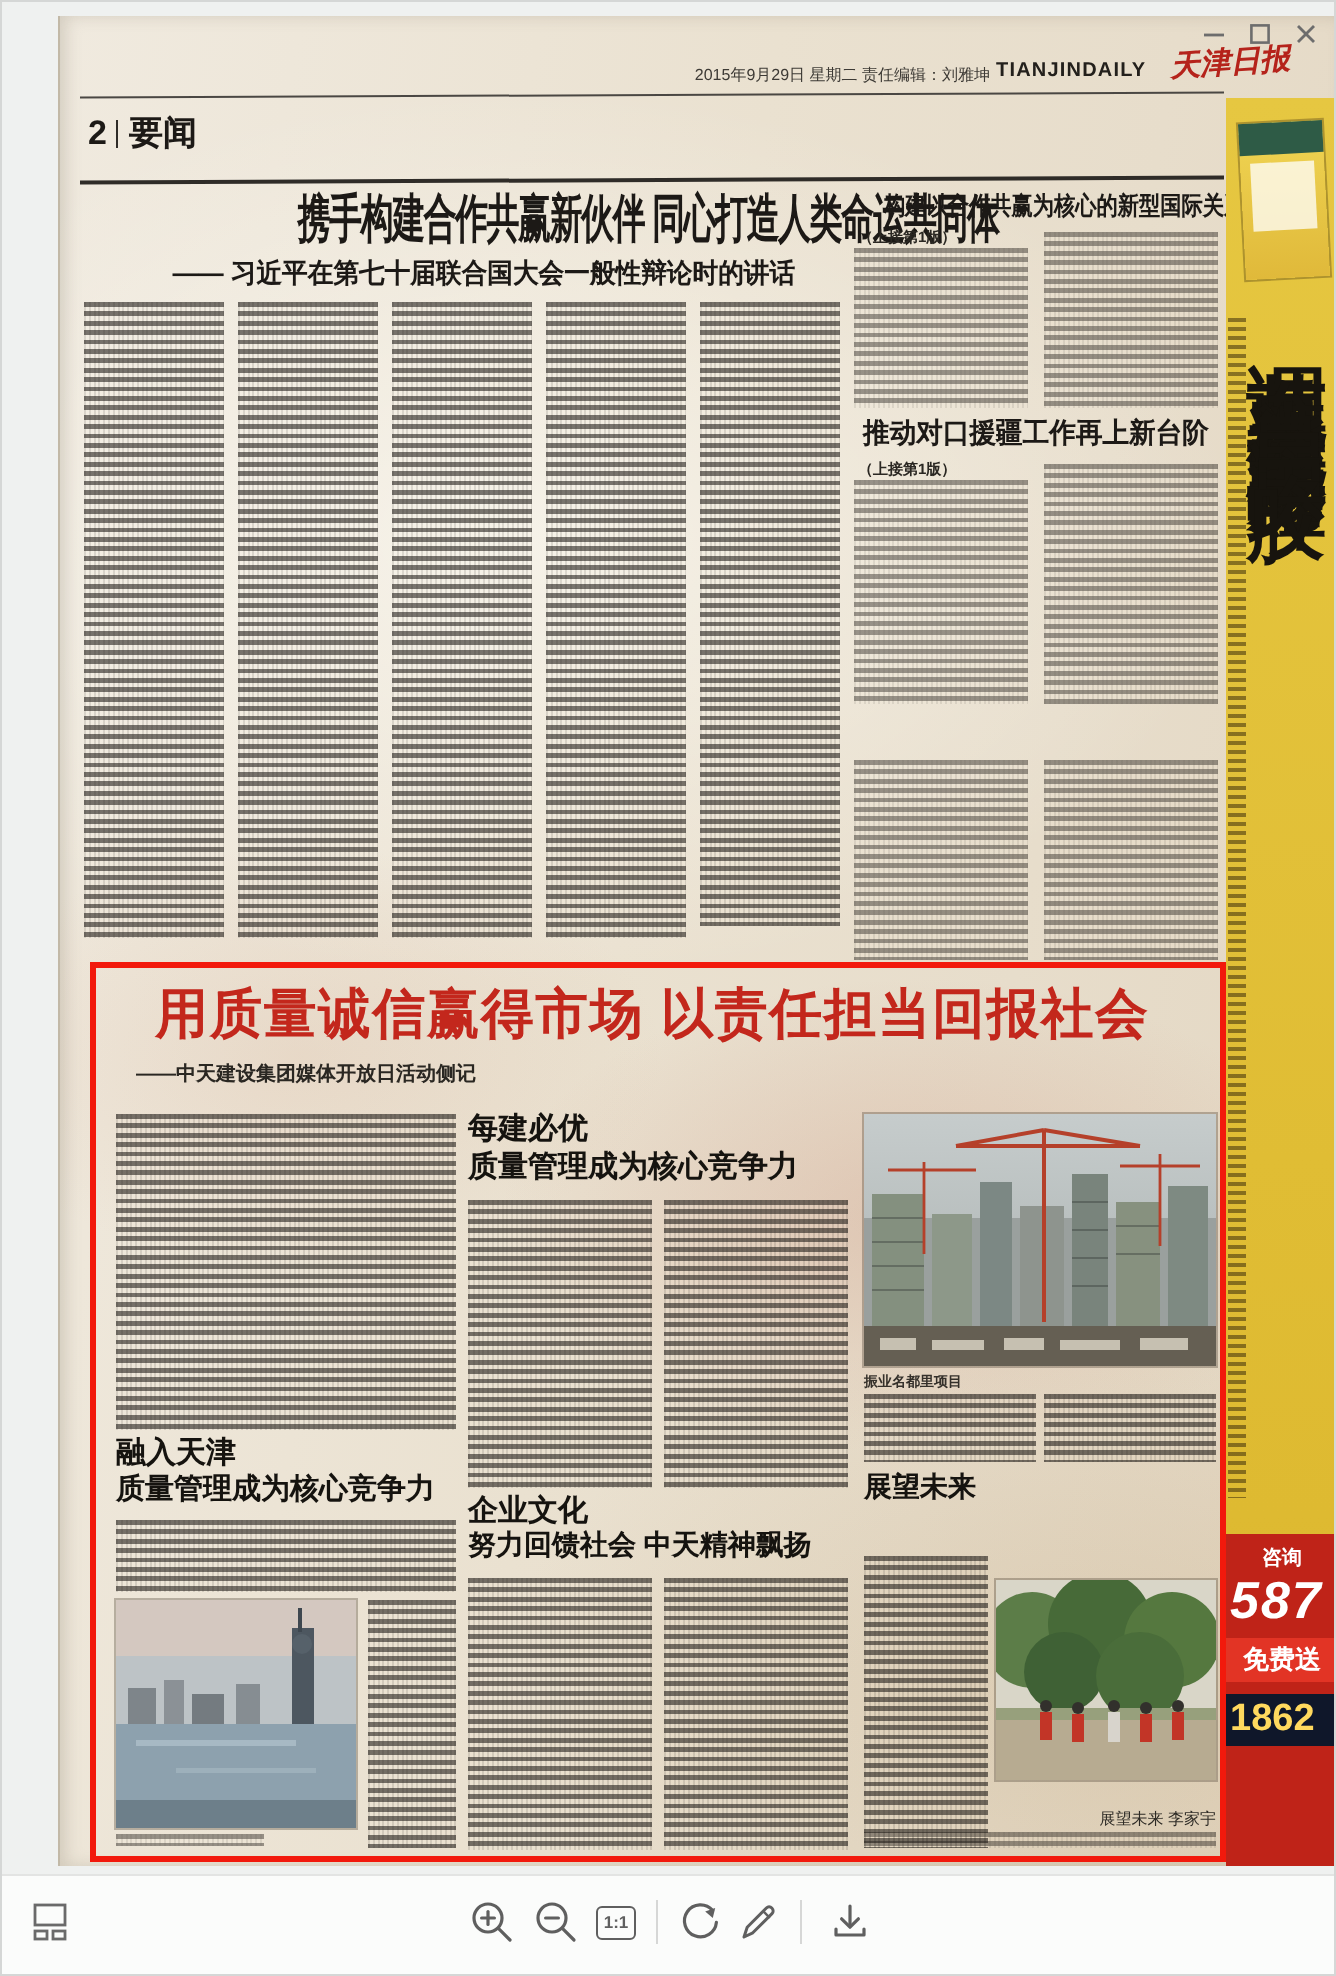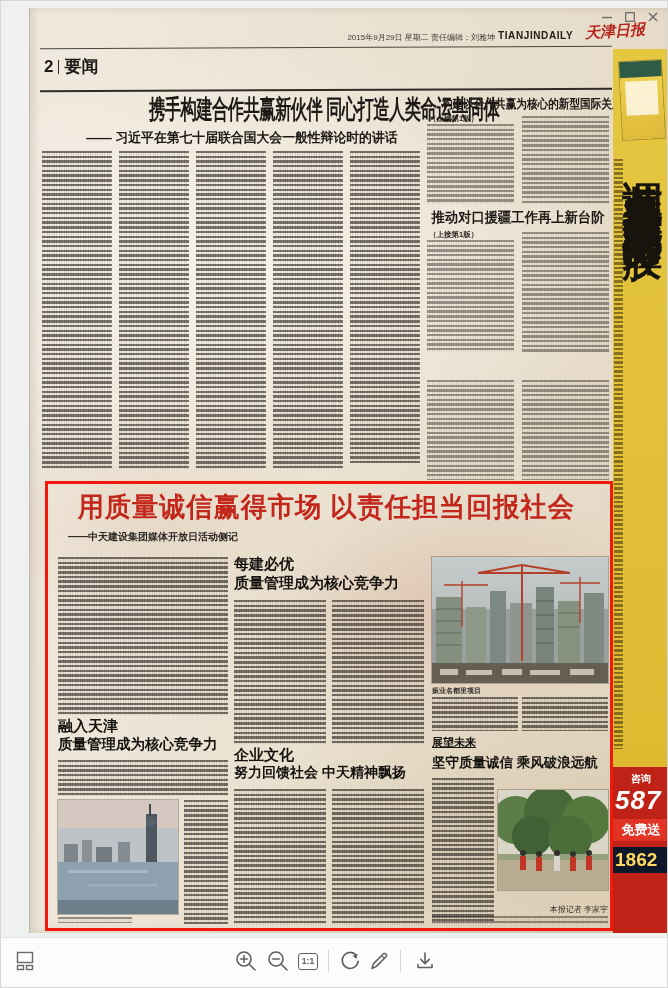--- a/index.html
+++ b/index.html
@@ -203,22 +203,21 @@
             <rect x="34" y="113" width="26" height="5"></rect>
           <rect x="70" y="112" width="20" height="6"></rect>
             <rect x="98" y="113" width="30" height="5"></rect>
           <rect x="138" y="112" width="24" height="6"></rect>
         </g>
       </svg>
     </div>
     <div class="tinytext" style="left:402px;top:678px;font-size:7px;font-weight:bold;color:#35312b;">振业名都里项目</div>
     <div class="sim" style="left:402px;top:689px;width:86px;height:34px;"></div>
     <div class="sim" style="left:492px;top:689px;width:86px;height:34px;"></div>
-    <div class="kicker" style="left:402px;top:727px;font-size:11px;text-decoration:underline;">展望未来</div>
-    <div class="kicker" style="left:402px;top:746px;font-size:13.5px;">坚守质量诚信 乘风破浪远航</div>
+    <div class="kicker" style="left:402px;top:727px;font-size:14px;">展望未来</div>
     <div class="sim" style="left:402px;top:770px;width:62px;height:146px;"></div>
 
     <div class="photo" style="left:468px;top:782px;width:110px;height:100px;">
       <svg width="110" height="100" viewBox="0 0 110 100">
         <rect width="110" height="100" fill="#d9d6c8"></rect>
         <circle cx="18" cy="30" r="24" fill="#5c7d48"></circle>
         <circle cx="52" cy="22" r="26" fill="#476a38"></circle>
         <circle cx="88" cy="30" r="24" fill="#55783f"></circle>
         <circle cx="34" cy="46" r="20" fill="#3f6135"></circle>
         <circle cx="72" cy="48" r="22" fill="#4a6d3a"></circle>
@@ -231,21 +230,21 @@
             <circle cx="41" cy="64" r="3" fill="#32302c"></circle>
           <rect x="56" y="66" width="6" height="15" fill="#d8d4cc"></rect>
             <circle cx="59" cy="63" r="3" fill="#32302c"></circle>
           <rect x="72" y="67" width="6" height="14" fill="#c23527"></rect>
             <circle cx="75" cy="64" r="3" fill="#32302c"></circle>
           <rect x="88" y="66" width="6" height="14" fill="#c23527"></rect>
             <circle cx="91" cy="63" r="3" fill="#32302c"></circle>
         </g>
       </svg>
     </div>
-    <div class="tinytext" style="left:452px;top:896px;width:126px;font-size:8px;text-align:right;color:#2e2b26;">本报记者 李家宇</div>
+    <div class="tinytext" style="left:452px;top:896px;width:126px;font-size:8px;text-align:right;color:#2e2b26;">展望未来 李家宇</div>
     <div class="sim f" style="left:402px;top:908px;width:176px;height:8px;"></div>
   </div>
 
   <div id="ad">
 
     <div class="abs" style="left:8px;top:12px;width:42px;height:78px;transform:rotate(-3deg);background:linear-gradient(#f0d553,#e0b93a);box-shadow:0 0 0 1px rgba(90,70,20,.4);">
       <div style="height:16px;background:#2e5b46;"></div>
       <div style="margin:4px 5px 0;height:34px;background:rgba(255,255,255,.75);"></div>
     </div>
     <div class="sim yellow" style="left:1px;top:110px;width:9px;height:590px;"></div>

